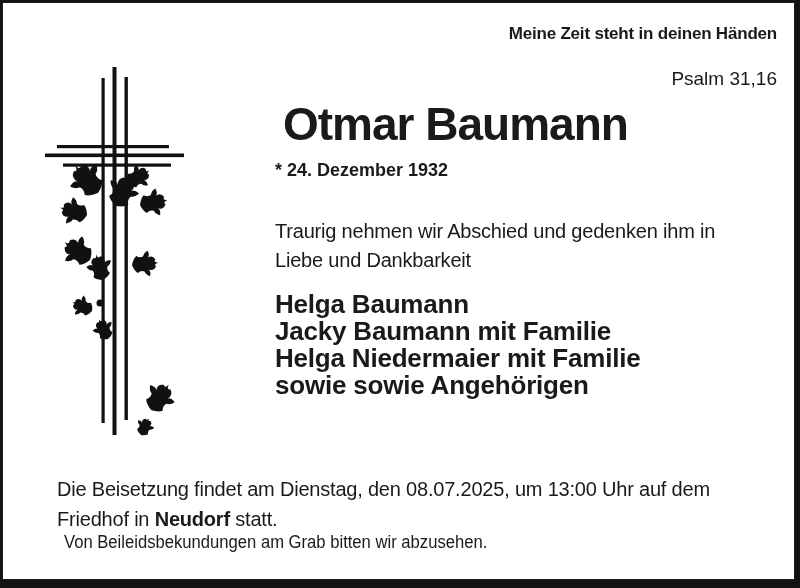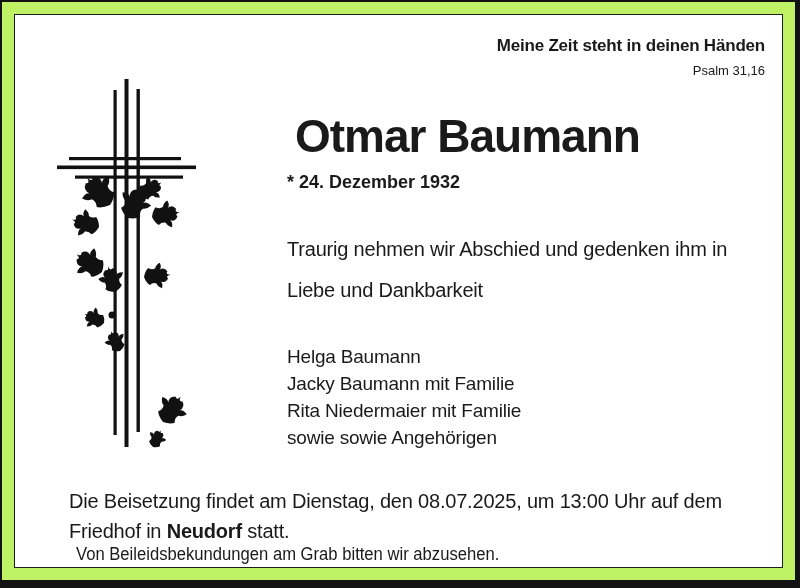--- a/index.html
+++ b/index.html
@@ -9,43 +9,43 @@
     font-family: "Liberation Sans", sans-serif;
     color: #1a1a1a;
     overflow: hidden;
   }
   .frame {
     box-sizing: border-box;
     width: 800px; height: 588px;
     border-style: solid;
     border-color: #121212;
     border-width: 2px 5px 8px 2px;
-    padding: 12px;
-    background: #bef264;
+    padding: 0;
+    background: #701a75;
   }
   .inner {
     box-sizing: border-box;
     width: 100%; height: 100%;
     border: 1.5px solid #1e1e1e;
     position: relative;
     background: #ffffff;
   }
   .quote {
     position: absolute;
     top: 21px; right: 17px;
     text-align: right;
   }
   .quote-text {
     font-size: 17px;
     font-weight: bold;
     letter-spacing: -0.2px;
   }
   .quote-source {
-    font-size: 13px;
-    margin-top: 7px;
+    font-size: 19px;
+    margin-top: 24px;
   }
   .cross {
     position: absolute;
     left: 37px; top: 60px;
     width: 150px; height: 390px;
   }
   .main {
     position: absolute;
     left: 272px; top: 90px;
   }
@@ -61,28 +61,28 @@
     margin-top: 13px;
     font-size: 18px;
     font-weight: bold;
     display: flex;
     gap: 14px;
     white-space: nowrap;
   }
   .announcement {
     margin: 36px 0 0 0;
     font-size: 20px;
-    line-height: 41px;
+    line-height: 29px;
     width: 472px;
     letter-spacing: -0.2px;
   }
   .mourners {
-    margin-top: 32px;
-    font-size: 19px;
-    font-weight: normal;
+    margin-top: 16px;
+    font-size: 26px;
+    font-weight: bold;
     line-height: 27px;
     letter-spacing: -0.2px;
   }
   .funeral {
     position: absolute;
     left: 54px; top: 471px;
     width: 682px;
     font-size: 20px;
     line-height: 30px;
     letter-spacing: -0.2px;
@@ -139,21 +139,21 @@
 
     <div class="main">
       <h1 class="deceased-name">Otmar Baumann</h1>
       <div class="dates">
         <span>* 24. Dezember 1932</span>
       </div>
       <p class="announcement">Traurig nehmen wir Abschied und gedenken ihm in Liebe und Dankbarkeit</p>
       <div class="mourners">
         <div>Helga Baumann</div>
         <div>Jacky Baumann mit Familie</div>
-        <div>Rita Niedermaier mit Familie</div>
+        <div>Helga Niedermaier mit Familie</div>
         <div>sowie sowie Angehörigen</div>
       </div>
     </div>
 
     <div class="funeral"><span>Die Beisetzung findet am Dienstag, den 08.07.2025, um 13:00 Uhr auf dem Friedhof in </span><strong>Neudorf</strong><span> statt.</span></div>
 
     <div class="note">Von Beileidsbekundungen am Grab bitten wir abzusehen.</div>
 
   </div>
 </div>

